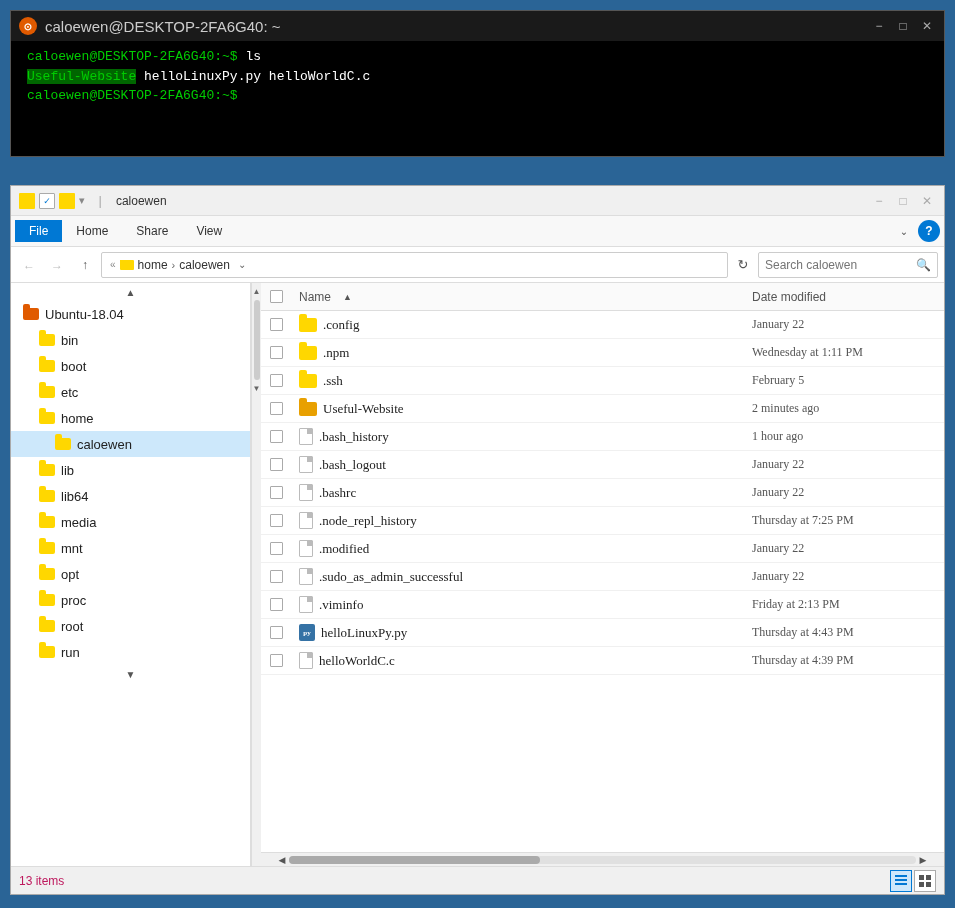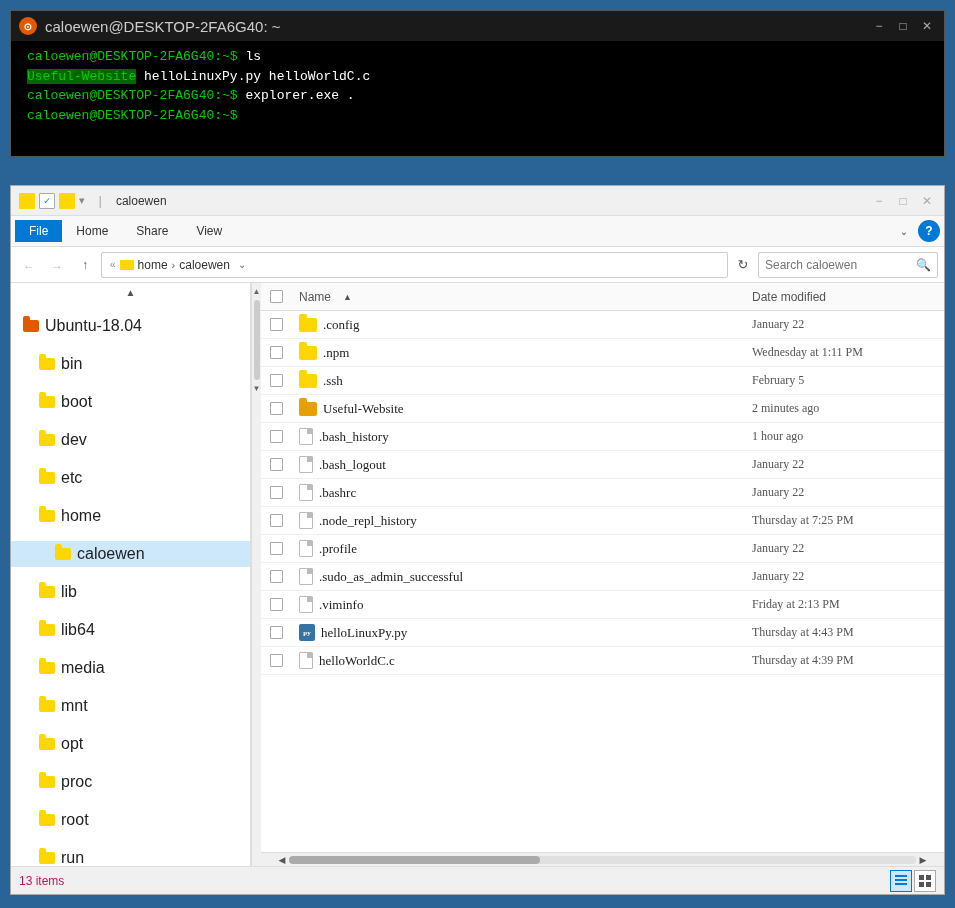--- a/index.html
+++ b/index.html
@@ -288,24 +288,23 @@
       border-right: 1px solid #ddd;
       overflow-y: auto;
       background: #fff;
     }
     .sidebar-item {
       display: flex;
       align-items: center;
       padding: 3px 8px 3px 12px;
       cursor: pointer;
       gap: 6px;
-      font-size: 16px;
+      font-size: 13px;
       color: #222;
       height: 26px;
-      margin-top: 12px;
     }
     .sidebar-item.selected { background: #cde8fb; }
     .sidebar-item.indent1 { padding-left: 28px; }
     .sidebar-item.indent2 { padding-left: 44px; }
     .folder-icon {
       width: 16px;
       height: 12px;
       background: #ffd700;
       border-radius: 0 2px 2px 2px;
       position: relative;
@@ -569,24 +568,20 @@
     <span class="term-line">
       <span class="term-prompt">caloewen@DESKTOP-2FA6G40:~$</span>
       <span class="term-white"> ls</span>
     </span>
     <span class="term-line">
       <span class="term-link">Useful-Website</span>
       <span class="term-white">   helloLinuxPy.py   helloWorldC.c</span>
     </span>
     <span class="term-line">
       <span class="term-prompt">caloewen@DESKTOP-2FA6G40:~$</span>
-      <span class="term-white"> explorer.exe .</span>
-    </span>
-    <span class="term-line">
-      <span class="term-prompt">caloewen@DESKTOP-2FA6G40:~$</span>
     </span>
   </div>
 </div>
 
 <div class="explorer-window">
 
   <div class="explorer-titlebar">
     <div class="explorer-title-left">
       <div class="quick-access-icons">
         <div class="qa-icon"></div>
@@ -649,24 +644,20 @@
         <div class="sidebar-item indent1">
           <div class="folder-icon"></div>
           <span>bin</span>
         </div>
         <div class="sidebar-item indent1">
           <div class="folder-icon"></div>
           <span>boot</span>
         </div>
         <div class="sidebar-item indent1">
           <div class="folder-icon"></div>
-          <span>dev</span>
-        </div>
-        <div class="sidebar-item indent1">
-          <div class="folder-icon"></div>
           <span>etc</span>
         </div>
         <div class="sidebar-item indent1">
           <div class="folder-icon"></div>
           <span>home</span>
         </div>
         <div class="sidebar-item indent2 selected">
           <div class="folder-icon"></div>
           <span>caloewen</span>
         </div>
@@ -815,21 +806,21 @@
           </div>
           <div class="col-date">Thursday at 7:25 PM</div>
         </div>
 
         <div class="file-row">
           <div class="col-check">
               <div class="cb"></div>
             </div>
           <div class="col-name">
             <div class="file-icon-file"></div>
-            <span>.profile</span>
+            <span>.modified</span>
           </div>
           <div class="col-date">January 22</div>
         </div>
 
         <div class="file-row">
           <div class="col-check">
               <div class="cb"></div>
             </div>
           <div class="col-name">
             <div class="file-icon-file"></div>

